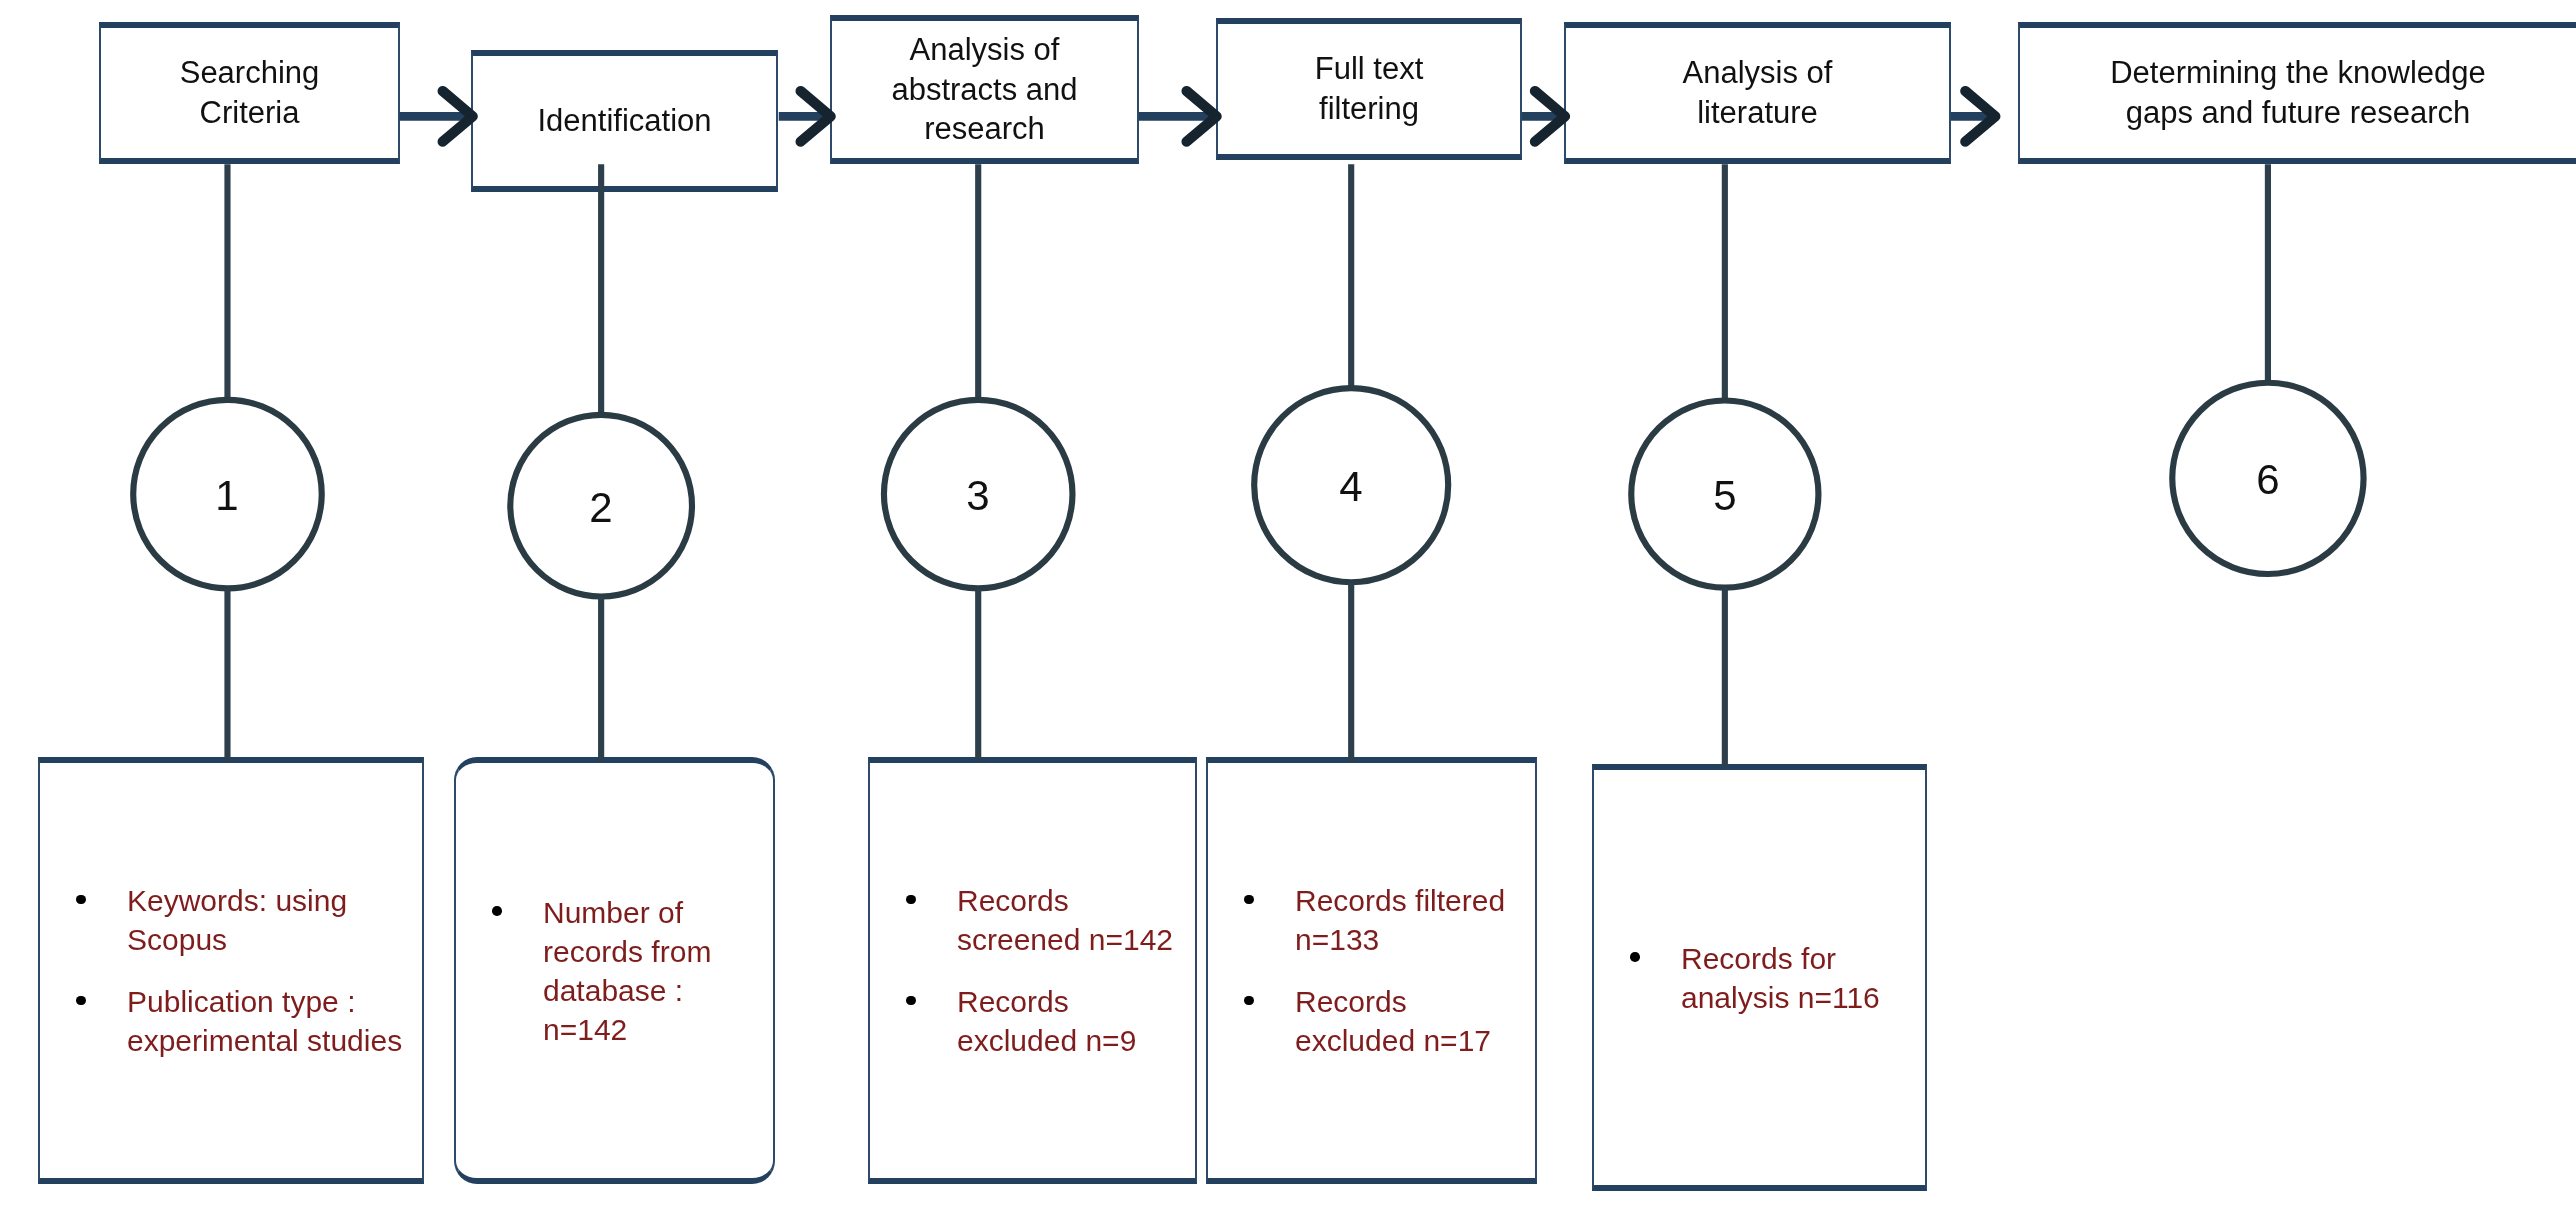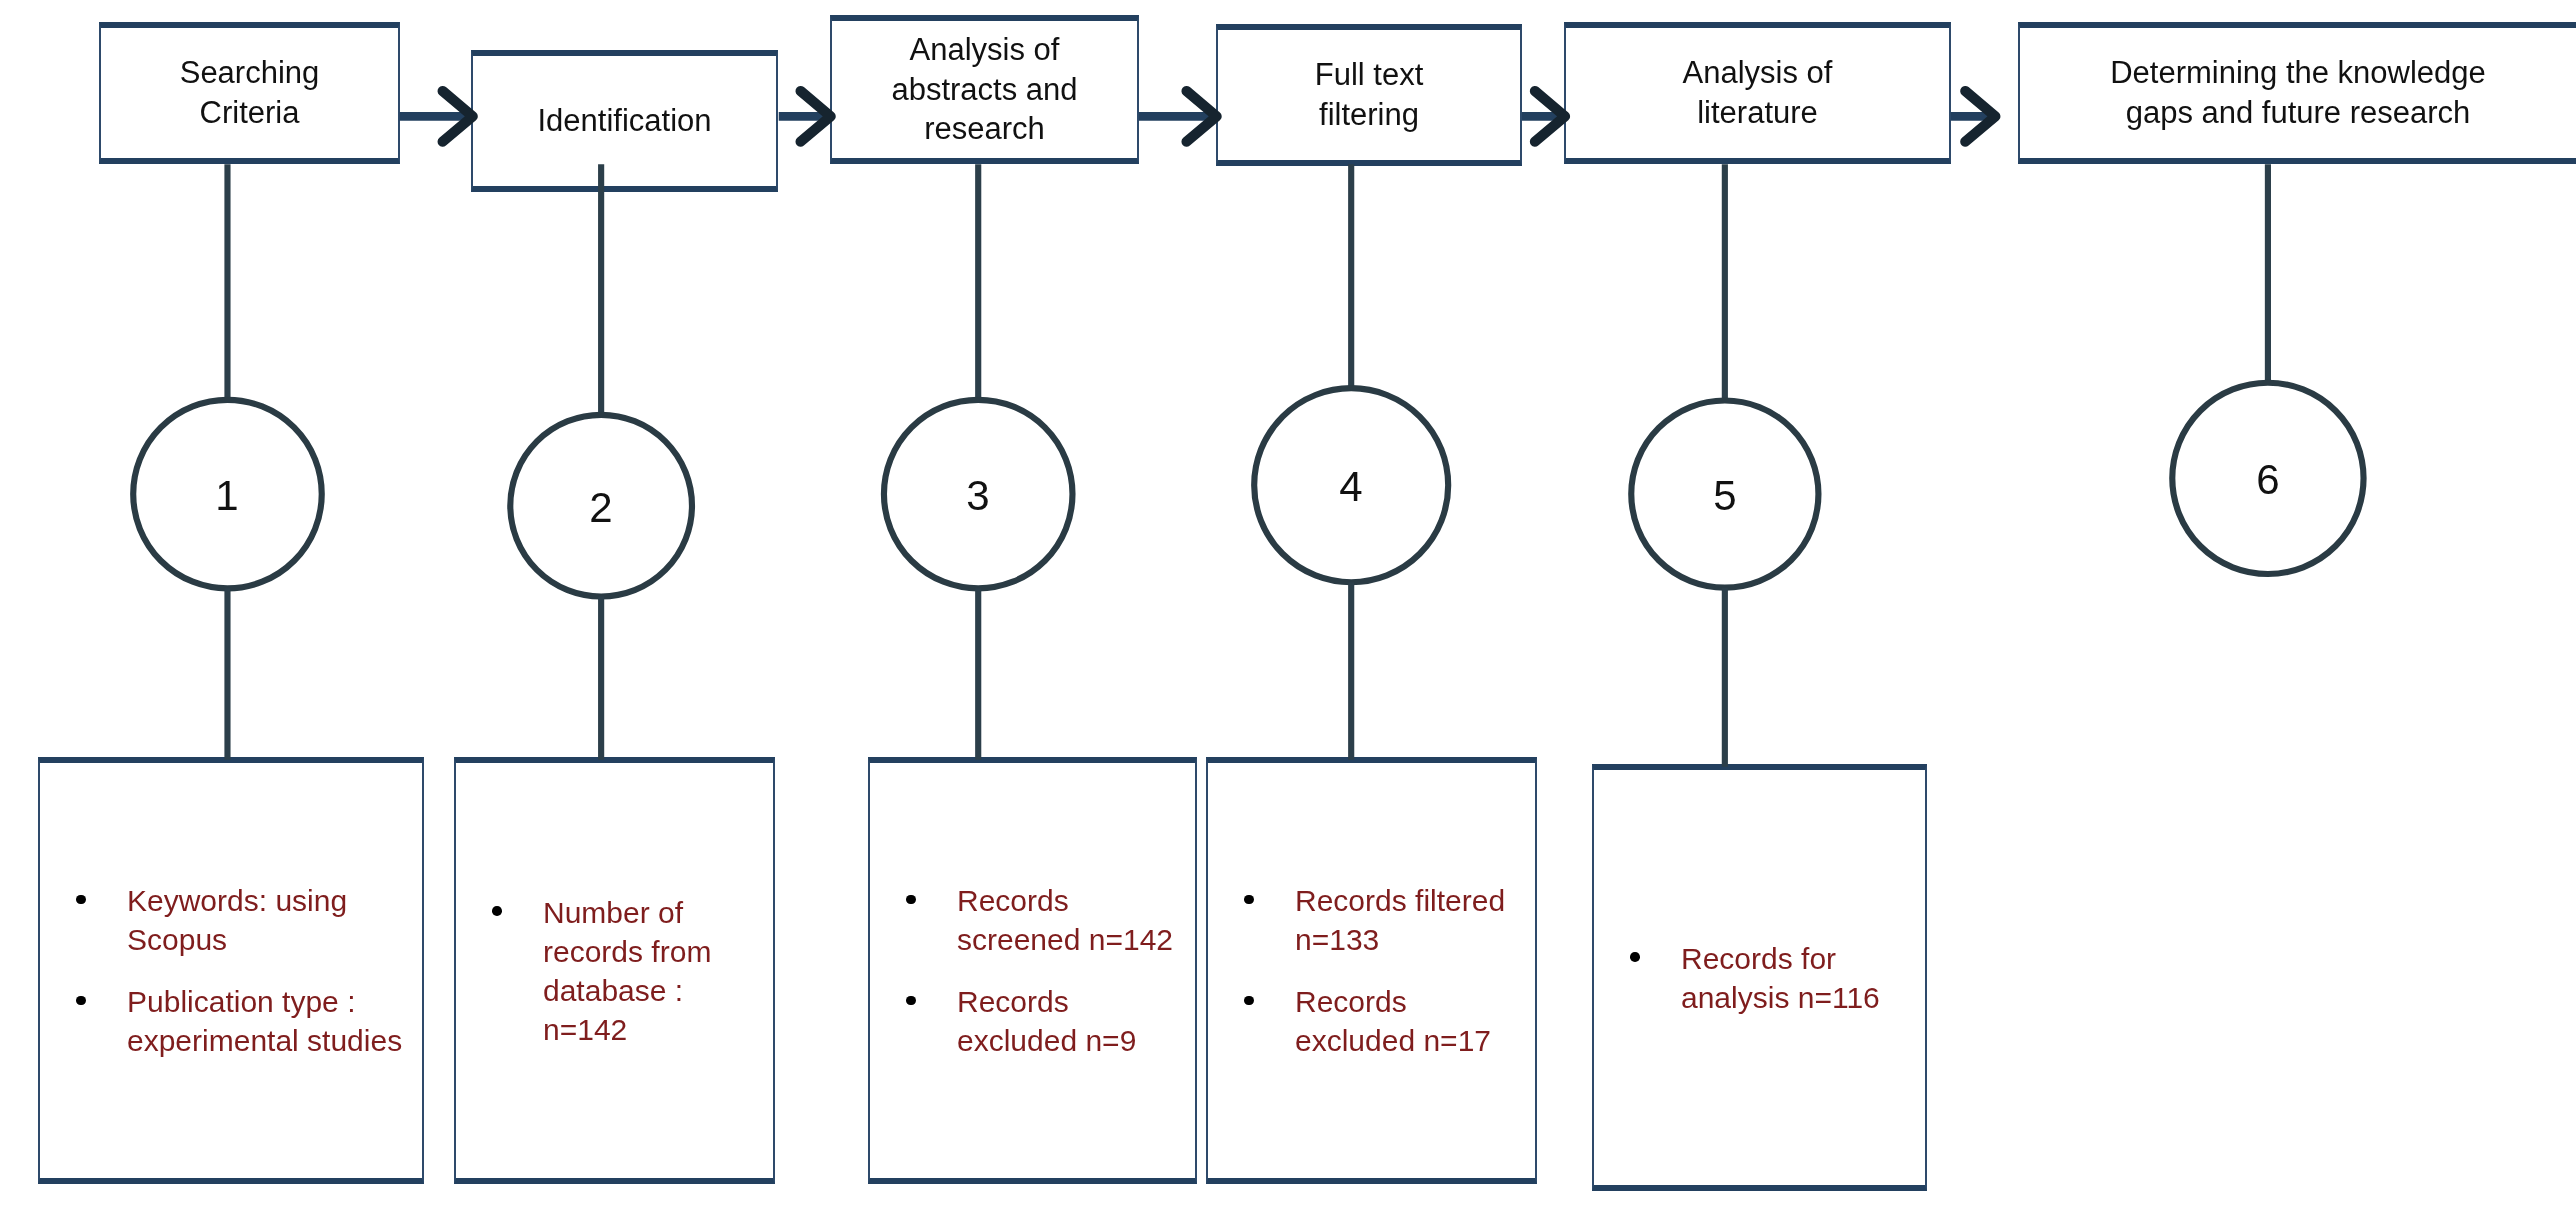--- a/index.html
+++ b/index.html
@@ -90,21 +90,21 @@
   </div>
 
   <div class="pbox" style="left:830px;top:15px;width:309px;height:149px;">
     <span>
       <span>Analysis of</span><br>
       <span>abstracts and</span><br>
       <span>research</span>
     </span>
   </div>
 
-  <div class="pbox" style="left:1216px;top:24px;width:306px;height:142px;">
+  <div class="pbox" style="left:1216px;top:18px;width:306px;height:142px;">
     <span>
       <span>Full text</span><br>
       <span>filtering</span>
     </span>
   </div>
 
   <div class="pbox" style="left:1564px;top:22px;width:387px;height:142px;">
     <span>
       <span>Analysis of</span><br>
       <span>literature</span>
@@ -118,21 +118,21 @@
     </span>
   </div>
 
   <div class="dbox" style="left:38px;top:757px;width:386px;height:427px;">
     <ul class="bullets">
       <li><span class="bdot"></span><span>Keywords: using Scopus</span></li>
       <li><span class="bdot"></span><span>Publication type : experimental studies</span></li>
     </ul>
   </div>
 
-  <div class="dbox" style="left:454px;top:757px;width:321px;height:427px;">
+  <div class="dbox" style="left:454px;top:757px;width:321px;height:427px;border-radius:23px;">
     <ul class="bullets">
       <li><span class="bdot"></span><span>Number of records from database : n=142</span></li>
     </ul>
   </div>
 
   <div class="dbox" style="left:868px;top:757px;width:329px;height:427px;">
     <ul class="bullets">
       <li><span class="bdot"></span><span>Records screened n=142</span></li>
       <li><span class="bdot"></span><span>Records excluded n=9</span></li>
     </ul>

